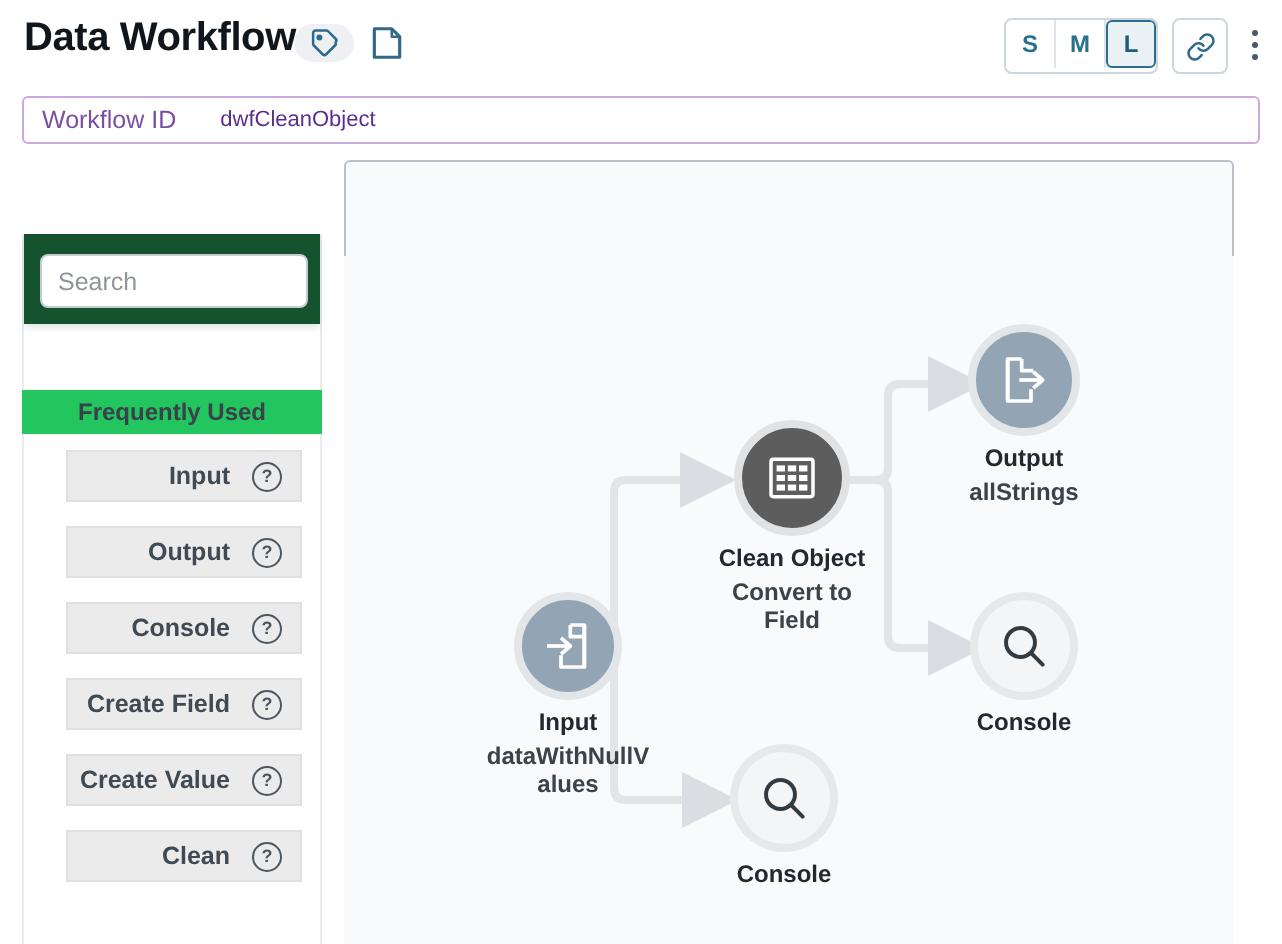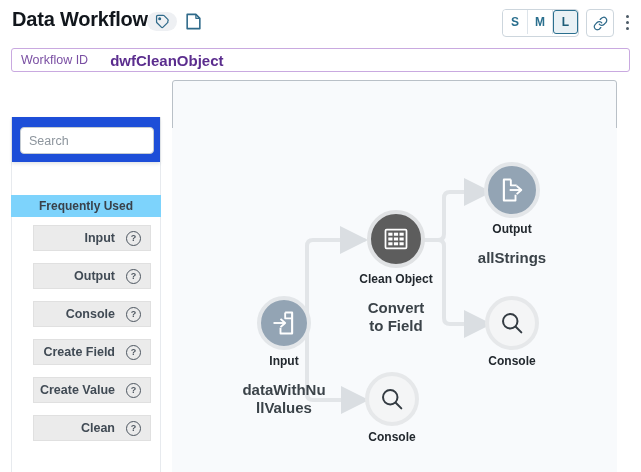--- a/index.html
+++ b/index.html
@@ -57,43 +57,43 @@
   .field{
     position:absolute;left:11px;height:24px;width:619px;
     box-sizing:border-box;border-radius:3px;background:#fff;
     display:flex;align-items:center;
   }
   .field.prop{top:48px;border:1px solid #c9a9e0;}
   .field.canvas{top:80px;border:1px solid #b9c0c7;}
   .f-label{font-size:12.5px;padding-left:9px;white-space:nowrap;}
   .field.prop .f-label{color:#7a4fa3;}
   .field.canvas .f-label{color:#8d969e;}
-  .f-value{font-size:15px;font-weight:bold;white-space:nowrap;}
+  .f-value{font-size:11px;font-weight:normal;white-space:nowrap;}
   .field.prop .f-value{color:#5b2d8e;margin-left:22px;}
   .field.canvas .f-value{color:#2c3338;margin-left:22px;}
 
   
   .palette{
     position:absolute;left:11px;top:117px;width:150px;height:355px;
     background:#fff;box-sizing:border-box;
     border-left:1px solid #e7eaee;border-right:1px solid #e7eaee;
   }
-  .search-wrap{position:relative;height:45px;background:#1d4ed8;
+  .search-wrap{position:relative;height:45px;background:#14532d;
     box-shadow:0 2px 3px rgba(90,100,110,.16);z-index:3;}
   .search-input{
     position:absolute;left:8px;top:10px;width:134px;height:27px;
     box-sizing:border-box;border:1px solid #c4cbd2;border-radius:4px;background:#fff;
     font-family:"Liberation Sans",sans-serif;font-size:12.5px;color:#5a6views;
     padding-left:8px;outline:none;color:#566069;
   }
   .search-input::placeholder{color:#8d959d;}
 
   .section-head{
     position:absolute;left:11px;top:195px;width:150px;height:22px;
-    background:#7dd3fc;display:flex;align-items:center;justify-content:center;
+    background:#22c55e;display:flex;align-items:center;justify-content:center;
     font-size:12px;font-weight:bold;color:#39414a;z-index:2;
   }
   .pal-list{position:absolute;left:11px;top:225px;width:150px;}
   .pal-item{
     position:relative;margin:0 10px 12px 22px;height:26px;
     background:#ebebeb;border:1px solid #e0e0e0;box-sizing:border-box;
     display:flex;align-items:center;justify-content:flex-end;
   }
   .pal-label{font-size:12.5px;font-weight:bold;color:#404a54;}
   .pal-help{
@@ -113,21 +113,21 @@
   
   .node{position:absolute;display:flex;flex-direction:column;align-items:center;}
   .circ{
     border-radius:50%;display:flex;align-items:center;justify-content:center;
     box-sizing:border-box;
   }
   .circ.blue{background:#93a4b4;border:4px solid #e3e6e9;}
   .circ.dark{background:#5d5d5d;border:4px solid #e0e2e4;}
   .circ.light{background:#f4f5f6;border:4px solid #e6e8ea;}
   .n-title{font-size:12px;font-weight:bold;color:#22282e;margin-top:5px;text-align:center;line-height:1.15;}
-  .n-sub{font-size:15px;font-weight:bold;color:#3b4349;text-align:center;line-height:1.2;margin-top:12px;}
+  .n-sub{font-size:12px;font-weight:bold;color:#3b4349;text-align:center;line-height:1.2;margin-top:2px;}
 
   svg.wires{position:absolute;left:0;top:0;width:445px;height:344px;}
 </style>
 </head>
 <body>
 
 <div class="app">
 
   <div class="header">
     <div class="title">Data Workflow</div>

